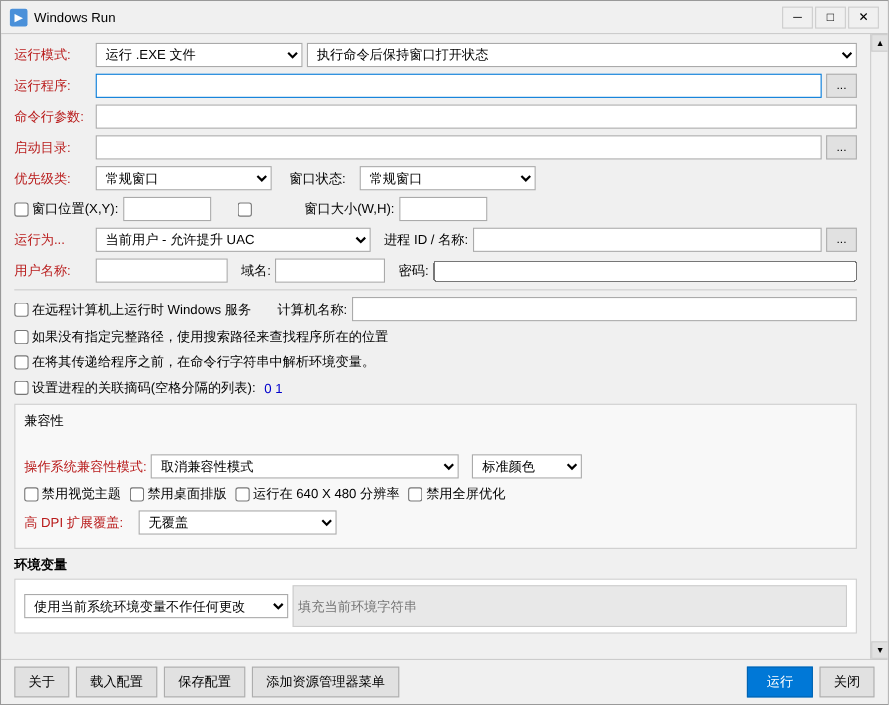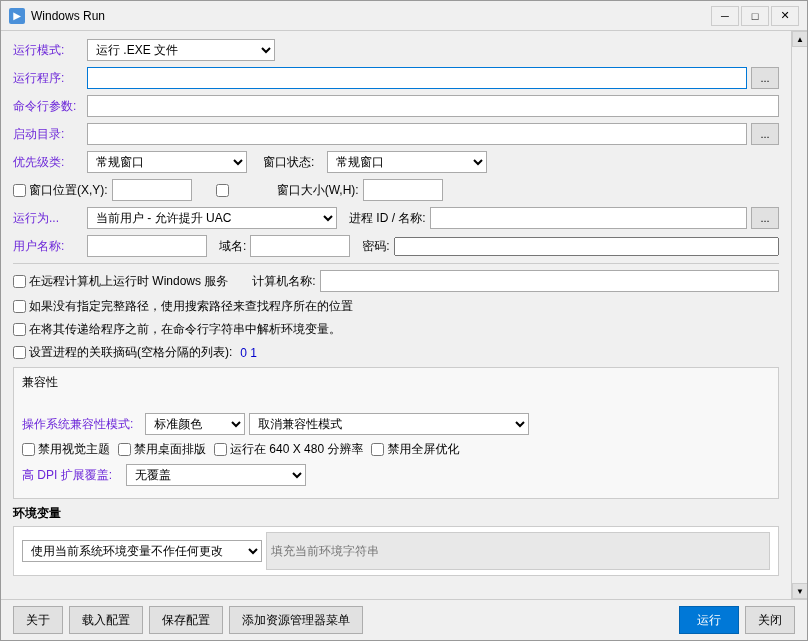--- a/index.html
+++ b/index.html
@@ -67,21 +67,21 @@
       font-size: 11px;
     }
 
     .form-row {
       display: flex;
       align-items: center;
       margin-bottom: 6px;
       gap: 4px;
     }
     .form-label {
-      color: #6d28d9;
+      color: #b91c1c;
       white-space: nowrap;
       min-width: 70px;
     }
     select, input[type="text"] {
       height: 22px;
       border: 1px solid #aaa;
       background: white;
       padding: 1px 4px;
       font-size: 12px;
       font-family: "Microsoft YaHei", "SimSun", sans-serif;
@@ -222,20 +222,23 @@
   </div>
 
   <div class="main-scroll">
     <div class="main-content">
 
       <div class="form-row">
         <span class="form-label">运行模式:</span>
         <select style="width:188px;">
           <option>运行 .EXE 文件</option>
         </select>
+        <select style="flex:1; min-width:100px;">
+          <option>执行命令后保持窗口打开状态</option>
+        </select>
       </div>
 
       <div class="form-row">
         <span class="form-label">运行程序:</span>
         <input type="text" class="input-blue-border" style="flex: 1 1 0%;">
         <button class="btn-browse">...</button>
       </div>
 
       <div class="form-row">
         <span class="form-label">命令行参数:</span>
@@ -322,25 +325,25 @@
           <span>设置进程的关联摘码(空格分隔的列表):</span>
         </label>
         <span style="color:#0000cc; margin-left:4px;">0 1</span>
       </div>
 
       <div class="compat-section">
         <div class="compat-title">兼容性</div>
 
         <div class="form-row">
           <span class="form-label">操作系统兼容性模式:</span>
+          <select style="flex:1; max-width:280px;">
+            <option>取消兼容性模式</option>
+          </select>
           <select style="width:100px; margin-left:8px;">
             <option>标准颜色</option>
-          </select>
-          <select style="flex:1; max-width:280px;">
-            <option>取消兼容性模式</option>
           </select>
         </div>
 
         <div class="form-row" style="flex-wrap:wrap; gap:8px;">
           <label class="checkbox-label">
             <input type="checkbox" style="">
             <span>禁用视觉主题</span>
           </label>
           <label class="checkbox-label">
             <input type="checkbox" style="">

